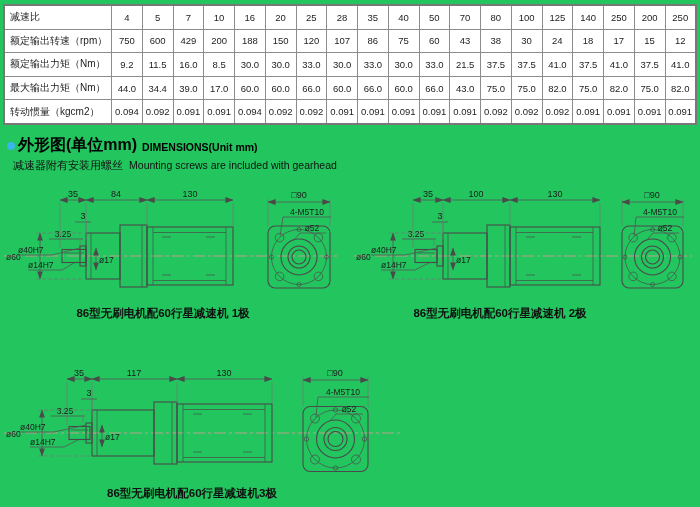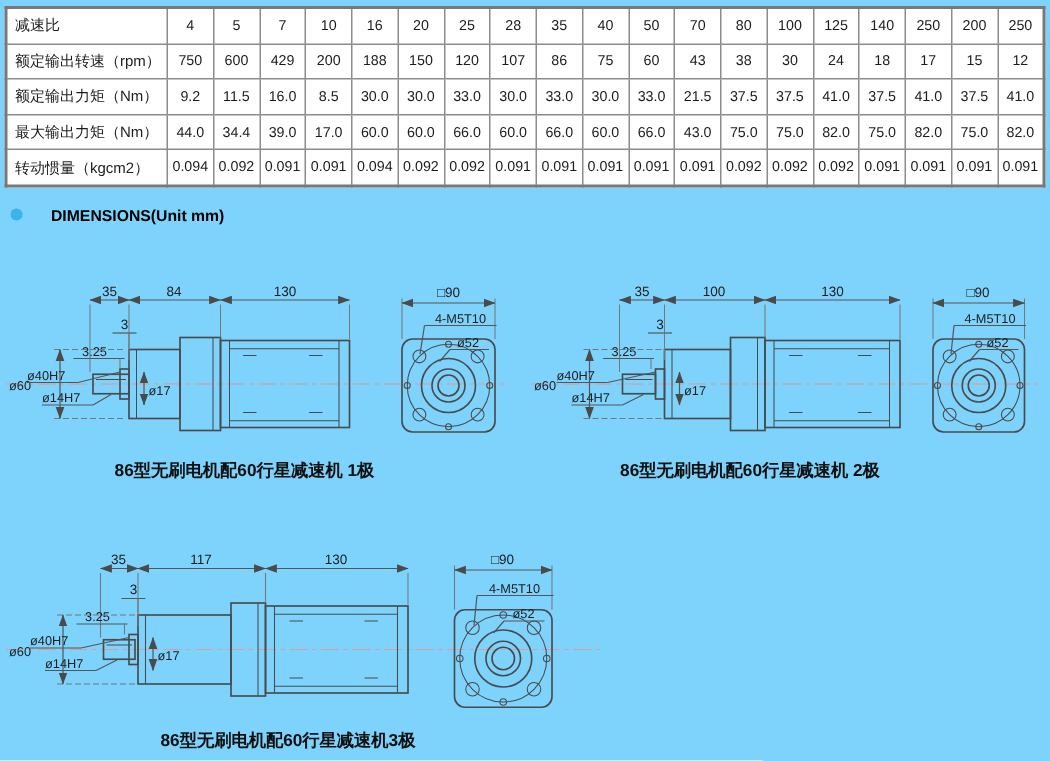--- a/index.html
+++ b/index.html
@@ -1,31 +1,31 @@
 <!DOCTYPE html>
 <html style="--accent_bullet: #3bb4e7; --centerline: #e29a9a; --table_border: #8c8c8c; --line: #4a4a4a;"><head>
 <meta charset="utf-8">
 <style>
   html,body{margin:0;padding:0;background:#fff;}
-  .page{position:relative;width:700px;height:507px;background:#7dd3fc;overflow:hidden;
+  .page{position:relative;width:700px;height:507px;background:#22c55e;overflow:hidden;
         font-family:"Liberation Sans","DejaVu Sans",sans-serif;color:#222;}
 
   
   table.spec{position:absolute;left:3px;top:4px;width:694px;border-collapse:collapse;
              table-layout:fixed;border:2px solid #787878;background:#fff;}
   table.spec td{border:1px solid var(--table_border,#8c8c8c);font-size:9.5px;height:22.6px;
                 text-align:center;padding:0 1px;white-space:nowrap;overflow:hidden;color:#1c1c1c;}
   table.spec td.lbl{width:100px;text-align:left;padding-left:5px;font-size:10px;}
 
   
   .sec-title{position:absolute;left:7px;top:135px;font-size:16px;font-weight:bold;color:#000;
              letter-spacing:0;display:flex;align-items:center;}
   .bullet{display:inline-block;width:8px;height:8px;border-radius:50%;
           background:var(--accent_bullet,#3bb4e7);margin-right:3px;}
-  .sec-title .en{font-size:10.5px;font-weight:bold;margin-left:16px;margin-top:3px;}
+  .sec-title .en{font-size:10.5px;font-weight:bold;margin-left:5px;margin-top:3px;}
   .sec-note{position:absolute;left:13px;top:158px;font-size:11px;color:#111;}
   .sec-note .en{font-size:10.5px;margin-left:3px;}
 
   
   .d-svg{position:absolute;}
   .ol  {fill:none;stroke:var(--line,#4a4a4a);stroke-width:1.1;}
   .thin{fill:none;stroke:var(--line,#4a4a4a);stroke-width:0.7;}
   .dim {fill:none;stroke:#555;stroke-width:0.8;}
   .ext {fill:none;stroke:#777;stroke-width:0.7;}
   .extd{fill:none;stroke:#777;stroke-width:0.7;stroke-dasharray:4 2;}
@@ -157,21 +157,26 @@
           <td>0.091</td>
           <td>0.091</td>
           <td>0.091</td>
           <td>0.091</td>
         </tr>
       </tbody>
   </table>
 
   <div class="sec-title">
     <span class="bullet"></span>
+    <span>外形图(单位mm)</span>
     <span class="en">DIMENSIONS(Unit mm)</span>
+  </div>
+  <div class="sec-note">
+    <span>减速器附有安装用螺丝</span>
+    <span class="en">Mounting screws are included with gearhead</span>
   </div>
 
   <svg class="d-svg" style="left:0;top:176px" width="380" height="152" viewBox="0 0 380 152">
     <line class="cl" x1="4" y1="80" x2="338" y2="80"></line>
     <g>
       <rect class="ol" x="62" y="73.5" width="24" height="13"></rect>
       <line class="thin" x1="64" y1="77" x2="84" y2="77"></line>
       <rect class="ol" x="80" y="70" width="6" height="20"></rect>
       <rect class="ol" x="86" y="57" width="34" height="46"></rect>
       <line class="thin" x1="91" y1="57" x2="91" y2="103"></line>

